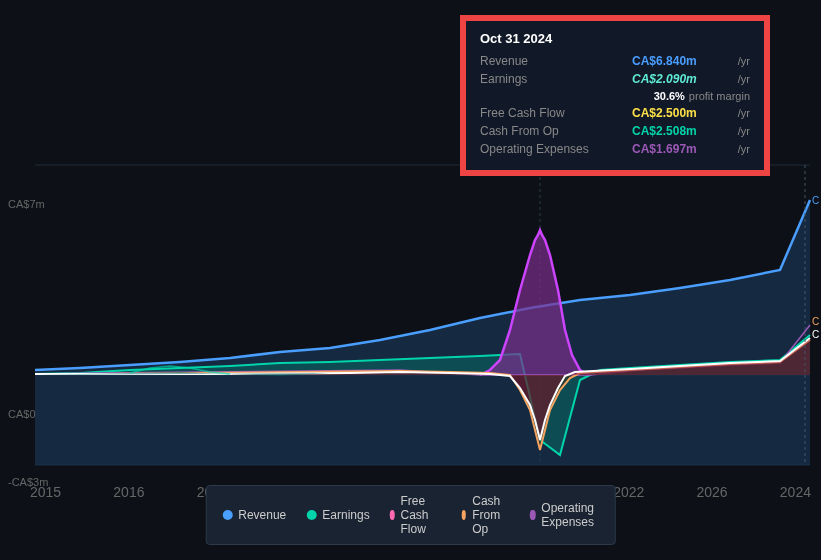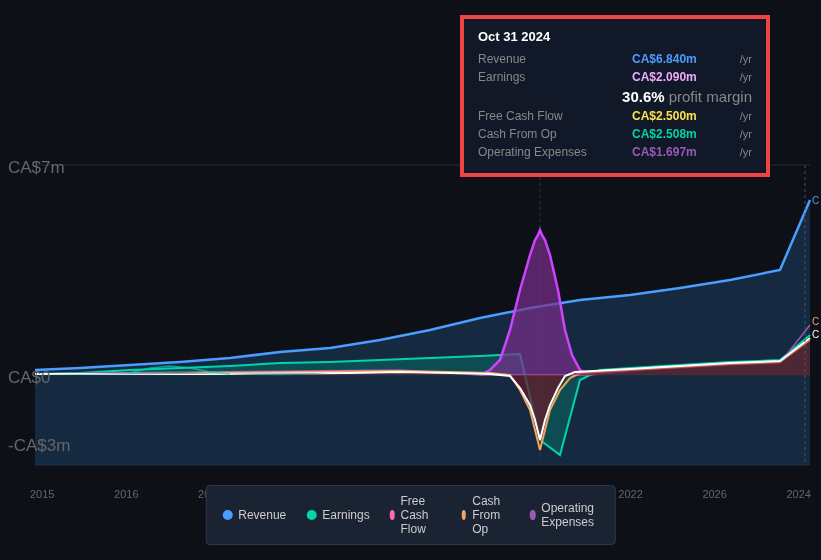--- a/index.html
+++ b/index.html
@@ -18,21 +18,21 @@
       width: 821px;
       height: 560px;
     }
 
     
     .tooltip {
       position: absolute;
       top: 15px;
       left: 460px;
       background: #111827;
-      border: 4px solid #ef4444;
+      border: 6px solid #ef4444;
       padding: 10px 14px;
       min-width: 310px;
       z-index: 10;
     }
     .tooltip-title {
       color: #fff;
       font-size: 13px;
       font-weight: bold;
       margin-bottom: 8px;
     }
@@ -45,48 +45,49 @@
     }
     .tooltip-label {
       color: #888;
       min-width: 120px;
     }
     .tooltip-value {
       font-weight: bold;
       font-size: 12px;
     }
     .tooltip-value.revenue { color: #4a9eff; }
-    .tooltip-value.earnings { color: #f0abfc; }
+    .tooltip-value.earnings { color: #5eead4; font-style: italic; }
     .tooltip-value.free-cash { color: #fde047; }
     .tooltip-value.cash-from-op { color: #00d4aa; }
     .tooltip-value.op-expenses { color: #9b59b6; }
     .tooltip-suffix { color: #888; font-size: 11px; margin-left: 9px; }
-    .profit-row { display: flex; justify-content: flex-end; font-size: 15px; color: #888; margin-bottom: 4px; }
+    .profit-row { display: flex; justify-content: flex-end; font-size: 11px; color: #888; margin-bottom: 4px; }
     .profit-pct { color: #fff; font-weight: bold; margin-right: 4px; }
 
     
     .y-label {
       position: absolute;
       left: 8px;
-      font-size: 17px;
+      font-size: 11px;
       color: #666;
+      margin-top: 40px;
     }
     .y-top { top: 158px; }
     .y-zero { top: 368px; text-align: right; }
     .y-bottom { top: 436px; }
 
     
     .x-labels {
       position: absolute;
       bottom: 60px;
       left: 30px;
       right: 10px;
       display: flex;
       justify-content: space-between;
-      font-size: 11px;
+      font-size: 14px;
       color: #666;
     }
 
     
     .legend {
       position: absolute;
       bottom: 15px;
       left: 50%;
       transform: translateX(-50%);
       display: flex;

